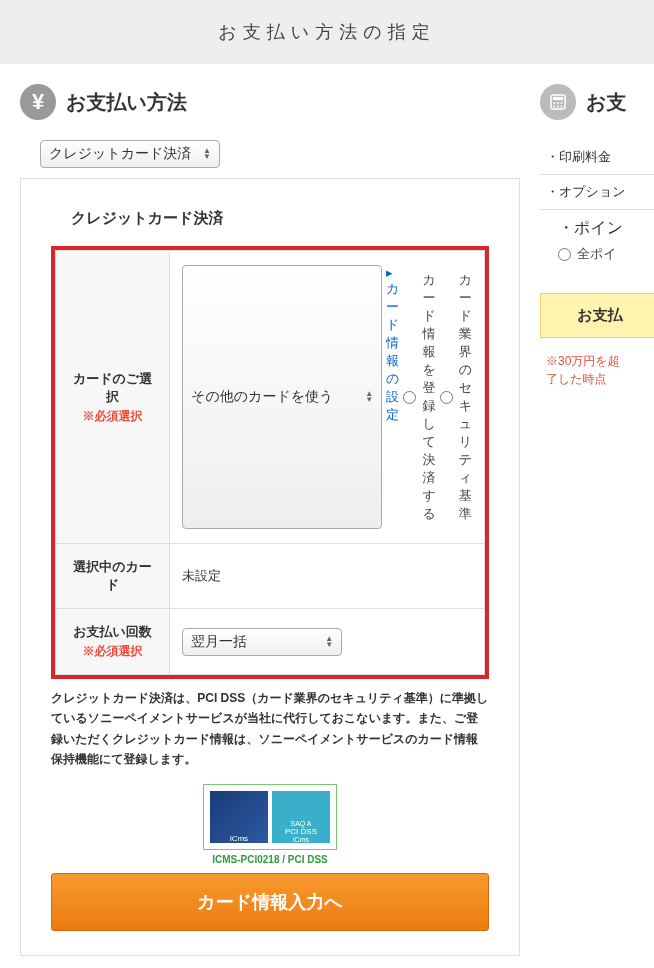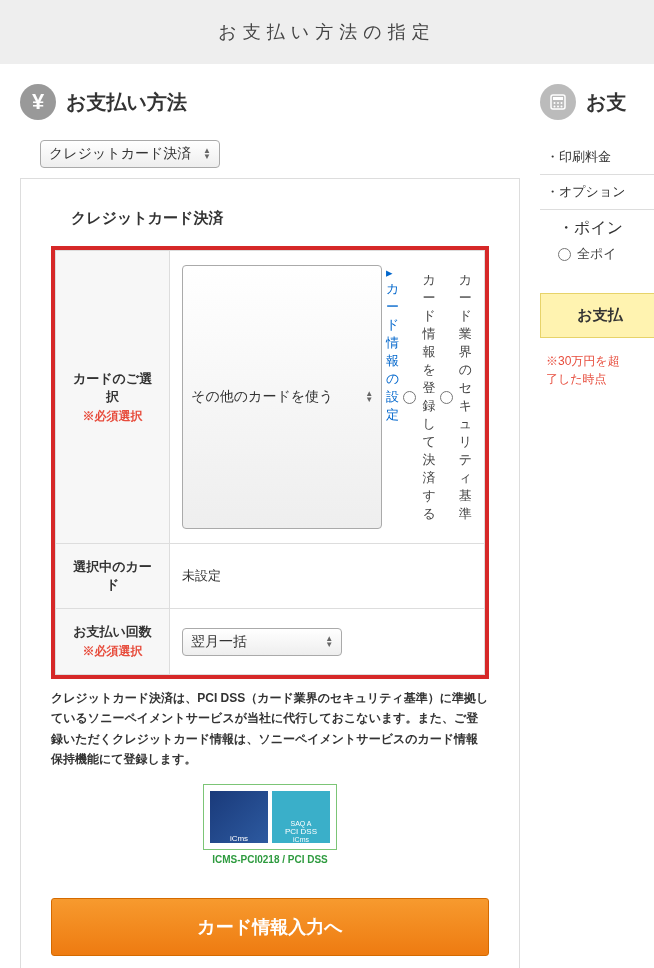--- a/index.html
+++ b/index.html
@@ -27,21 +27,21 @@
     .link .arrow { color: #0066cc; margin-right: 2px; }
     .radio-row { display: flex; align-items: center; gap: 6px; margin: 6px 0; font-size: 13px; color: #444; }
     .radio-row input { width: 13px; height: 13px; }
     .note-text { font-size: 12px; font-weight: bold; line-height: 1.7; color: #333; margin-top: 9px; }
     .cert-box { margin-top: 14px; text-align: center; }
     .cert-badges { display: inline-flex; border: 1px solid #7cc576; padding: 6px; gap: 4px; }
     .badge { width: 58px; height: 52px; display: flex; flex-direction: column; align-items: center; justify-content: flex-end; font-size: 8px; color: #fff; }
     .badge-blue { background: linear-gradient(135deg, #1a3a7a, #2d5aa0); }
     .badge-cyan { background: #3aafc9; }
     .badge-label { color: #2e9b3f; font-size: 10px; margin-top: 4px; font-weight: bold; }
-    .cta-button { display: block; width: 100%; background: linear-gradient(#f79a2e, #ee7b11); color: #fff; font-size: 18px; font-weight: bold; text-align: center; padding: 16px 0; border: 1px solid #d46a00; border-radius: 3px; margin-top: 33px; cursor: pointer; }
+    .cta-button { display: block; width: 100%; background: linear-gradient(#f79a2e, #ee7b11); color: #fff; font-size: 18px; font-weight: bold; text-align: center; padding: 16px 0; border: 1px solid #d46a00; border-radius: 3px; margin-top: 8px; cursor: pointer; }
     .receipt-link { text-align: center; font-size: 13px; font-weight: bold; margin-top: 16px; color: #333; }
     .help-icon { display: inline-flex; width: 16px; height: 16px; background: #4aa3df; color: #fff; border-radius: 50%; font-size: 11px; align-items: center; justify-content: center; margin-left: 4px; vertical-align: middle; }
     .sidebar-list { list-style: none; padding: 0; margin-top: 18px; }
     .sidebar-list li { border-bottom: 1px solid #ddd; padding: 8px 0 8px 6px; font-size: 13px; color: #333; }
     .sidebar-sub { padding-left: 18px; }
     .sidebar-radio { font-size: 13px; padding-left: 18px; margin-top: 6px; }
     .sidebar-cta { background: #fff3b0; border: 1px solid #e7d36a; padding: 12px 8px; font-size: 15px; font-weight: bold; text-align: center; margin-top: 30px; cursor: pointer; }
     .sidebar-note { color: #e74c3c; font-size: 12px; margin-top: 14px; padding-left: 6px; line-height: 1.5; }
     .td-content { display: flex; gap: 4px; }
   </style>

